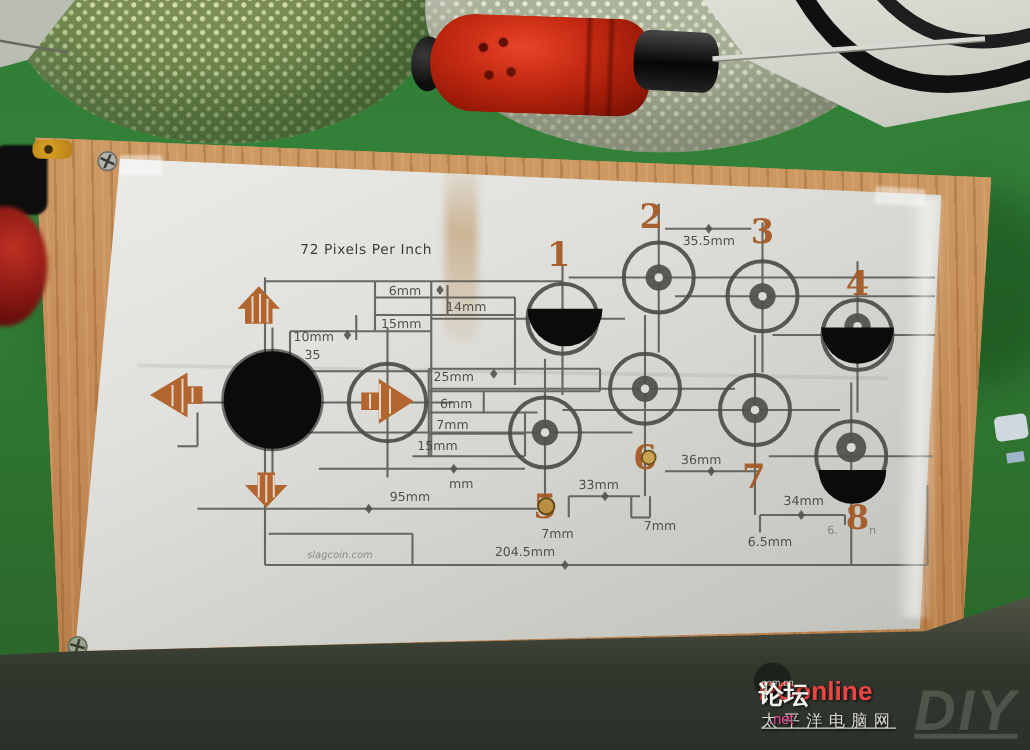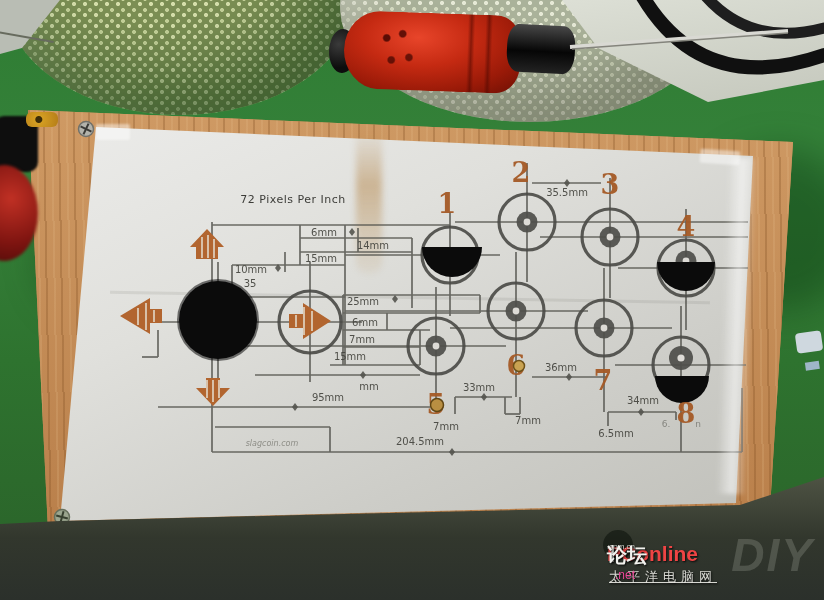--- a/index.html
+++ b/index.html
@@ -84,22 +84,22 @@
   svg.overlay{left:0;top:0;}
   .dim{font:10px "DejaVu Sans",sans-serif;fill:#45453f;text-anchor:middle;opacity:.92;}
   .dim-faint{font:9px "DejaVu Sans",sans-serif;fill:#6e6e68;text-anchor:middle;opacity:.75;}
   .ppi{font:11px "DejaVu Sans",sans-serif;fill:#3c3c38;text-anchor:middle;letter-spacing:.5px;}
   .urltext{font:italic 8px "DejaVu Sans",sans-serif;fill:#8d8d86;text-anchor:middle;}
   .num{font:bold 27px "DejaVu Serif",serif;fill:#a55a26;text-anchor:middle;opacity:.95;}
 
   
   .wm{right:4px;bottom:2px;width:215px;height:58px;color:#fff;}
   .wm *{position:absolute;}
-  .wm .diy{right:6px;bottom:16px;font:bold italic 46px "Liberation Sans",sans-serif;
-    color:rgba(195,200,188,.22);letter-spacing:2px;}
+  .wm .diy{right:6px;bottom:3px;font:bold italic 46px "Liberation Sans",sans-serif;
+    color:rgba(195,200,188,.22);letter-spacing:2px;text-decoration:underline;}
   .wm .globe{left:-2px;top:-10px;width:30px;height:30px;border-radius:50%;background:rgba(5,12,6,.5);}
   .wm .row1{left:2px;top:2px;white-space:nowrap;text-shadow:1px 1px 2px rgba(0,0,0,.8);}
   .wm .brand{position:static;font:bold 21px "Liberation Sans",sans-serif;color:#ef4444;text-align:center;}
   .wm .suffix{position:static;font:8px "Liberation Sans",sans-serif;color:#d9d9d2;}
   .wm .bar{position:static;font:bold 18px "Liberation Sans",sans-serif;color:#e8e8e2;margin:0 3px;}
   .wm .forum{position:static;font:bold 20px "Liberation Sans",sans-serif;color:#f2f2ee;text-align:center;}
   .wm .row2{left:4px;top:28px;white-space:nowrap;text-shadow:1px 1px 2px rgba(0,0,0,.8);}
   .wm .sitecn{position:static;font:13px "Liberation Sans",sans-serif;letter-spacing:5px;color:rgba(240,240,235,.88);text-decoration:underline;}
   .wm .tld{position:static;font:12px "Liberation Sans",sans-serif;color:#ec4899;margin-left:6px;}
 </style>

